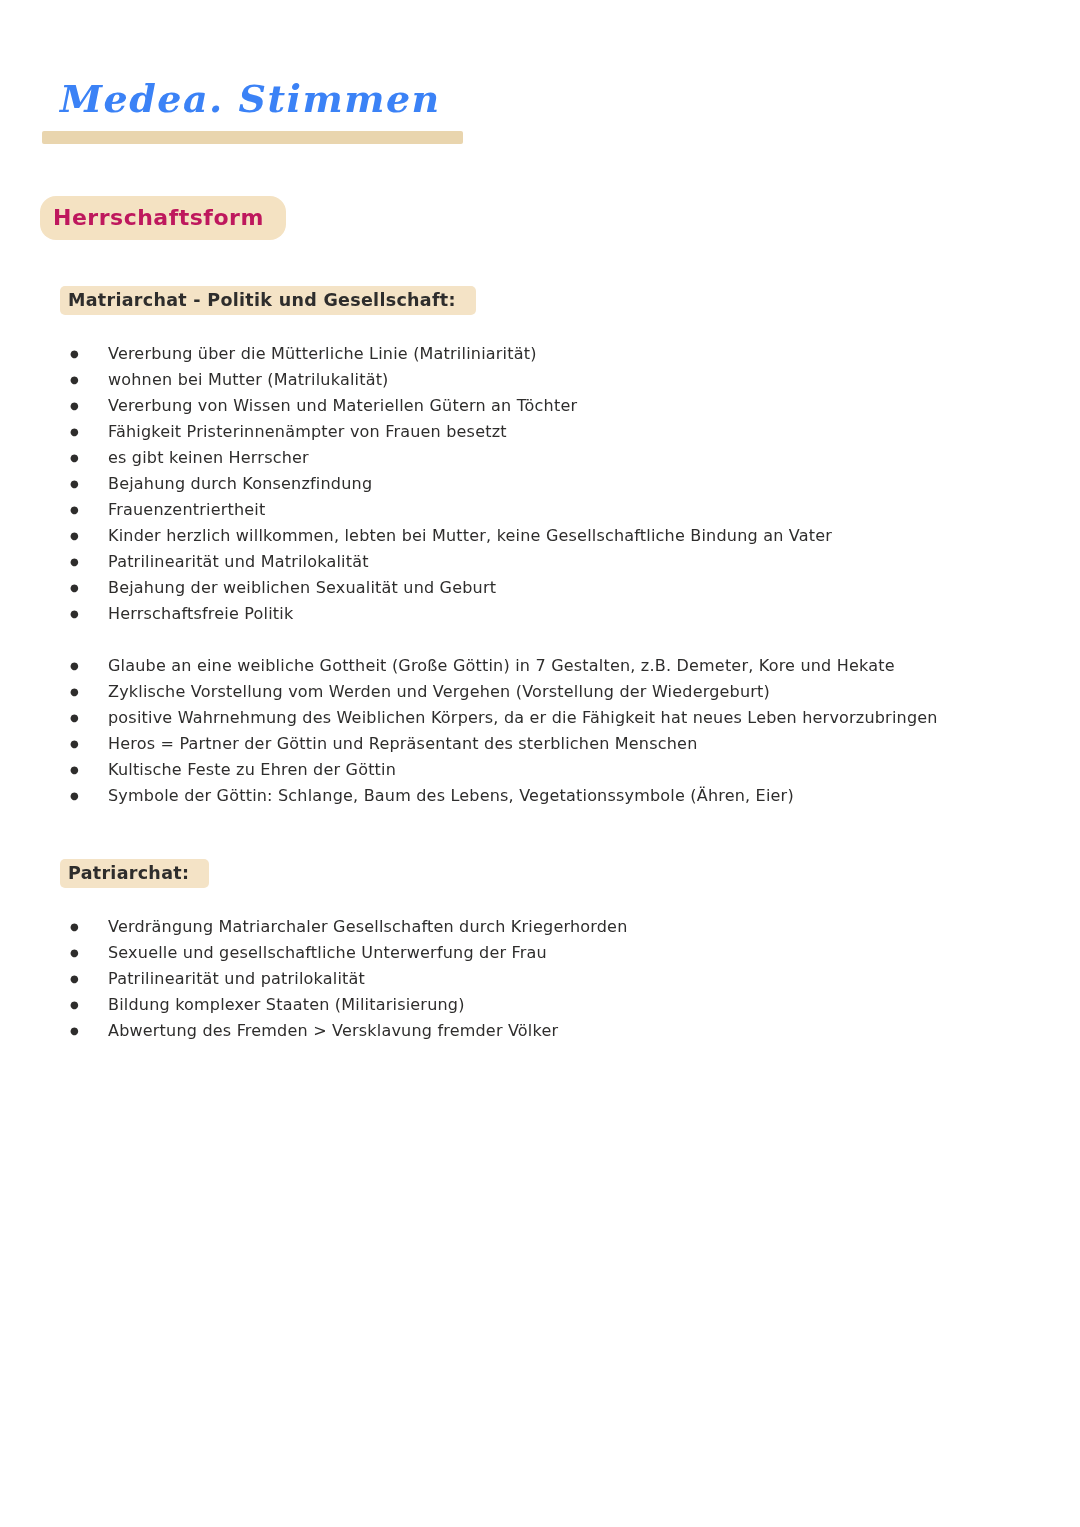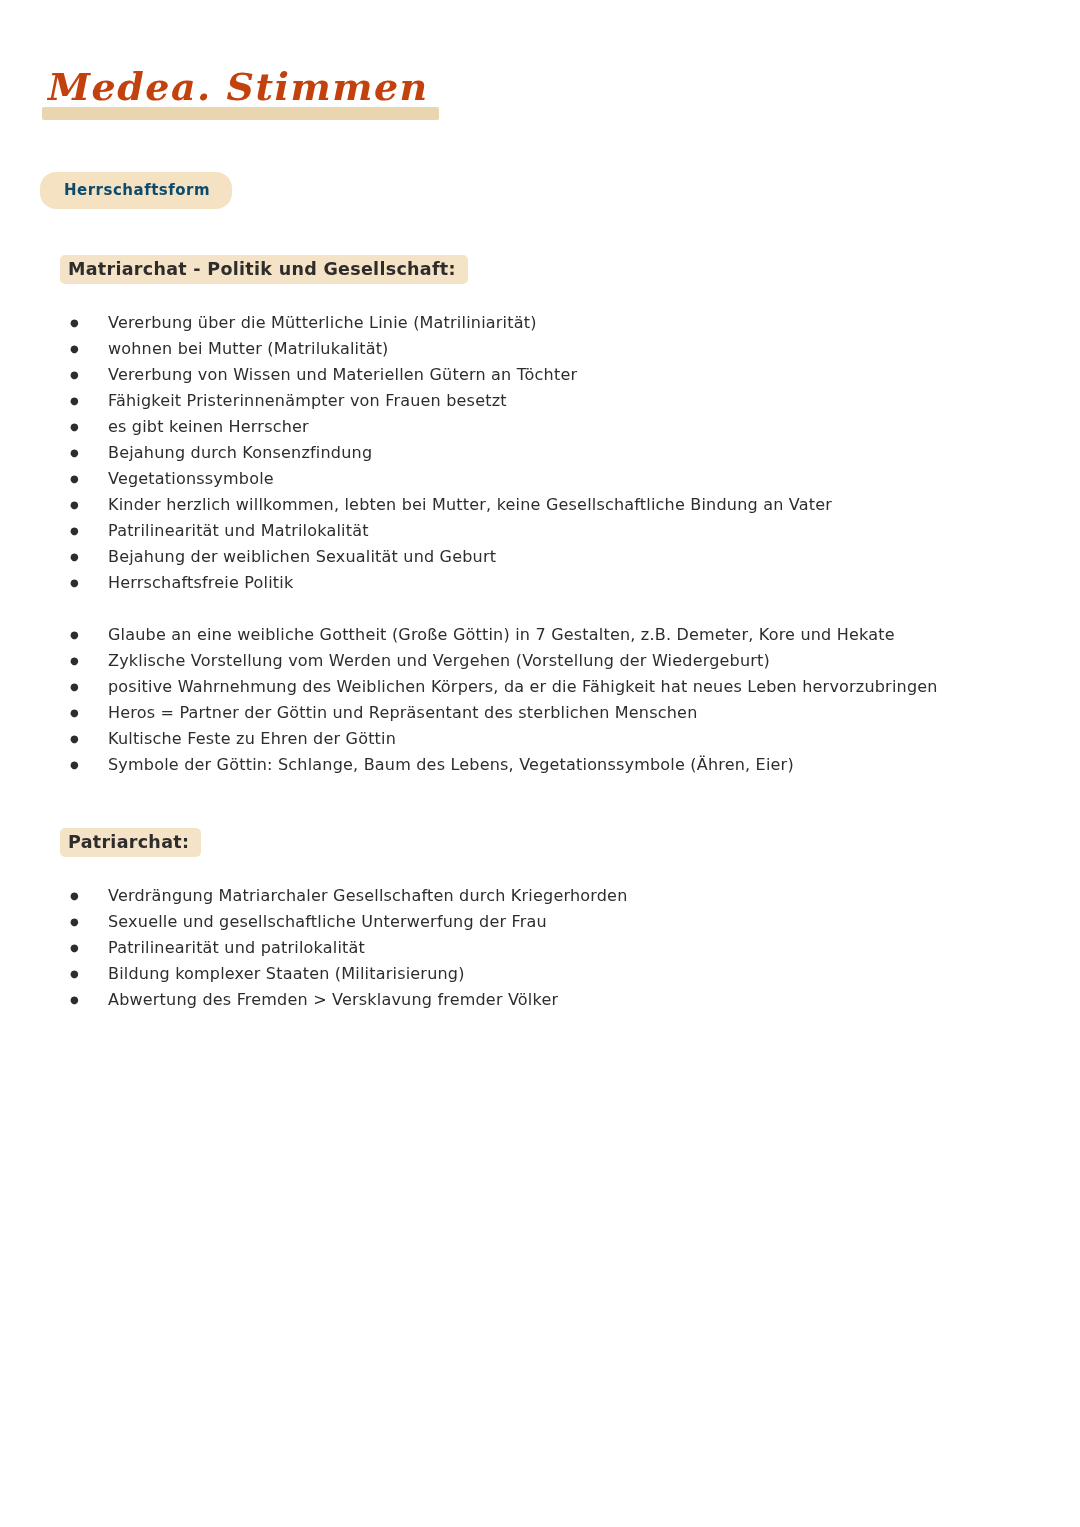--- a/index.html
+++ b/index.html
@@ -15,59 +15,59 @@
   .page {
     padding: 60px 44px 0 40px;
   }
 
   
   .title-wrap {
     display: inline-block;
     margin-left: 2px;
   }
   .doc-title {
-    margin: 4px;
+    margin: 16px;
     font-family: "DejaVu Serif", serif;
     font-style: italic;
     font-weight: bold;
     font-size: 38px;
     letter-spacing: 1.5px;
-    color: #c2410c;
+    color: #3b82f6;
     position: relative;
     z-index: 1;
     padding: 0 6px 0 2px;
   }
   .title-underline {
     width: 100%;
     height: 13px;
     margin-top: -6px;
     background: #e9d5ae;
     border-radius: 2px;
   }
 
   
   .section-pill {
     display: inline-block;
     margin-top: 52px;
     background: #f4e2c2;
     border-radius: 16px;
-    padding: 9px 22px 10px 24px;
-    font-size: 15px;
+    padding: 9px 22px 10px 13px;
+    font-size: 22px;
     font-weight: bold;
     letter-spacing: 0.5px;
-    color: #0c4a6e;
+    color: #be185d;
   }
 
   
   .sub-heading {
     display: inline-block;
     margin: 50px 0 0 20px;
     background: #f4e3c6;
     border-radius: 5px;
-    padding: 4px 12px 5px 8px;
+    padding: 4px 20px 5px 8px;
     font-size: 17.5px;
     font-weight: bold;
     letter-spacing: 0.3px;
     color: #2e2d2c;
   }
   .sub-heading.first { margin-top: 46px; }
 
   
   ul.bullets {
     list-style: none;
@@ -130,21 +130,21 @@
         <li>
             <span class="dot">●</span>
             <span class="li-text">es gibt keinen Herrscher</span>
           </li>
         <li>
             <span class="dot">●</span>
             <span class="li-text">Bejahung durch Konsenzfindung</span>
           </li>
         <li>
             <span class="dot">●</span>
-            <span class="li-text">Vegetationssymbole</span>
+            <span class="li-text">Frauenzentriertheit</span>
           </li>
         <li>
             <span class="dot">●</span>
             <span class="li-text">Kinder herzlich willkommen, lebten bei Mutter, keine Gesellschaftliche Bindung an Vater</span>
           </li>
         <li>
             <span class="dot">●</span>
             <span class="li-text">Patrilinearität und Matrilokalität</span>
           </li>
         <li>

